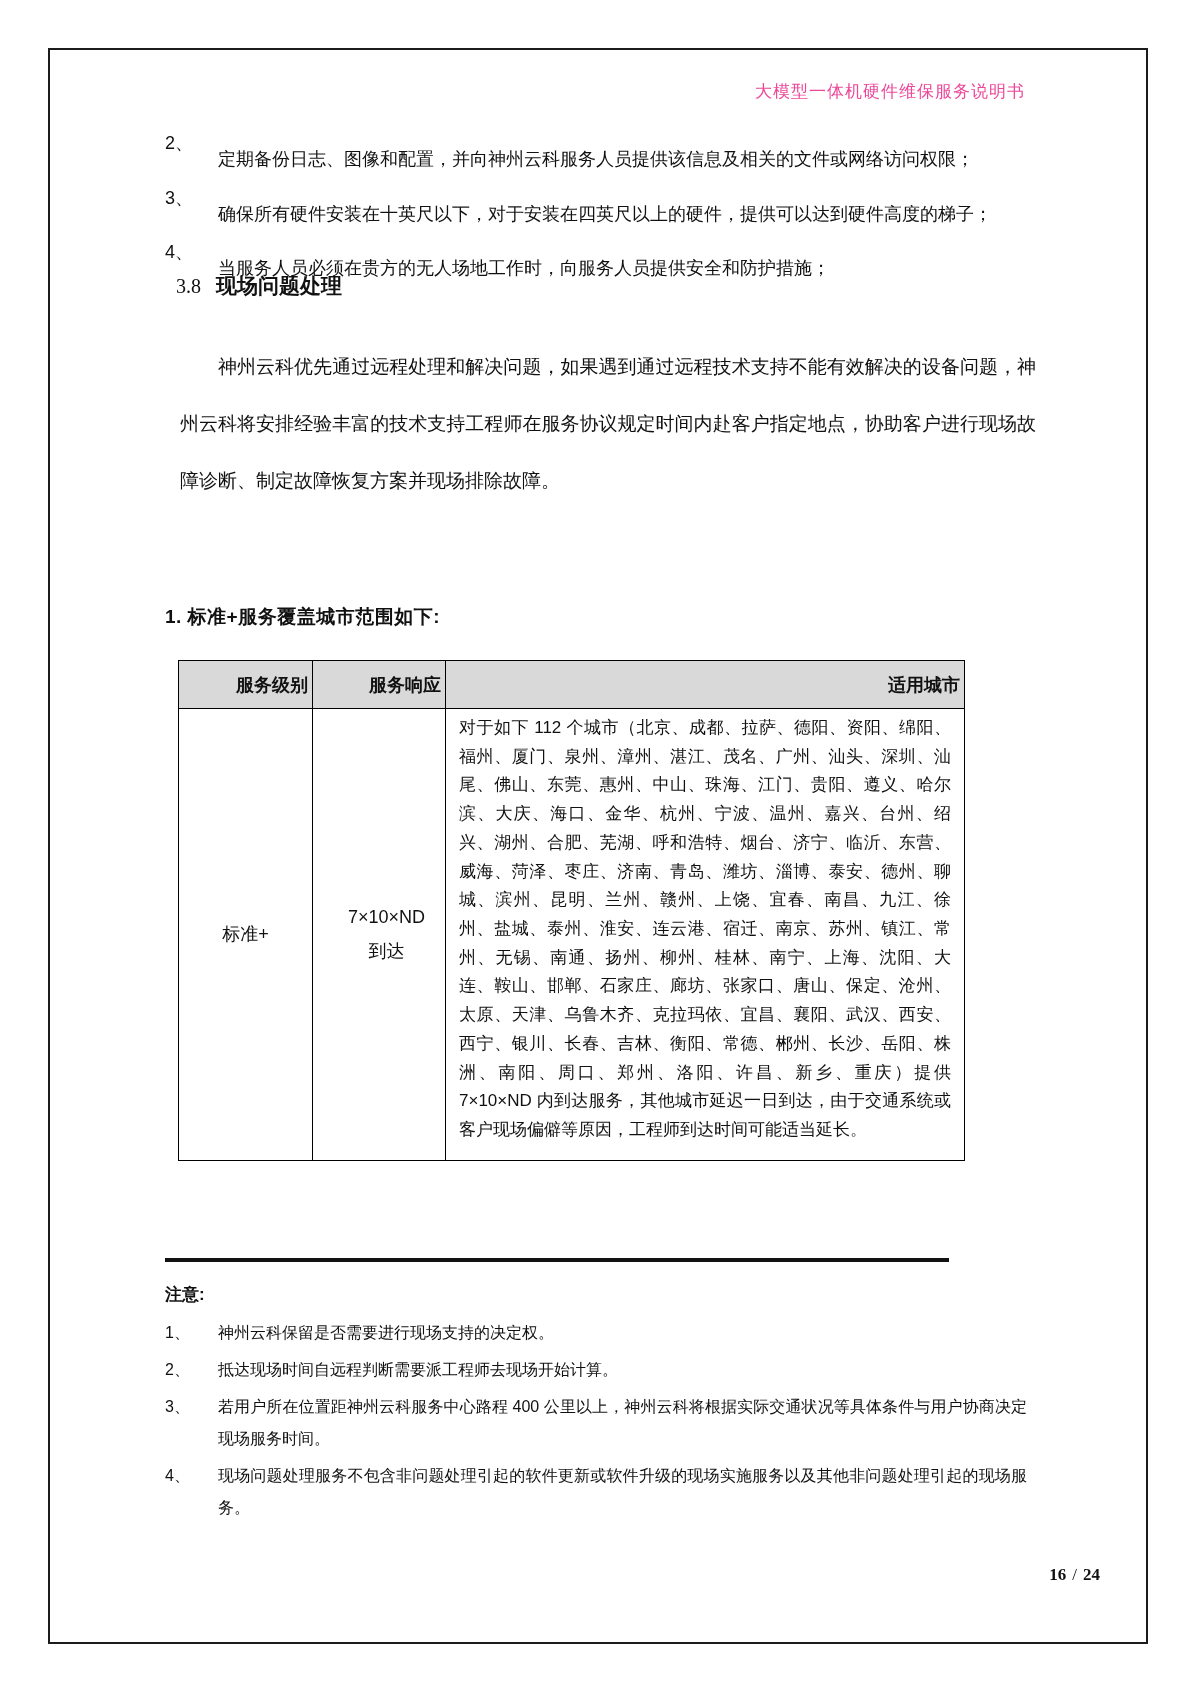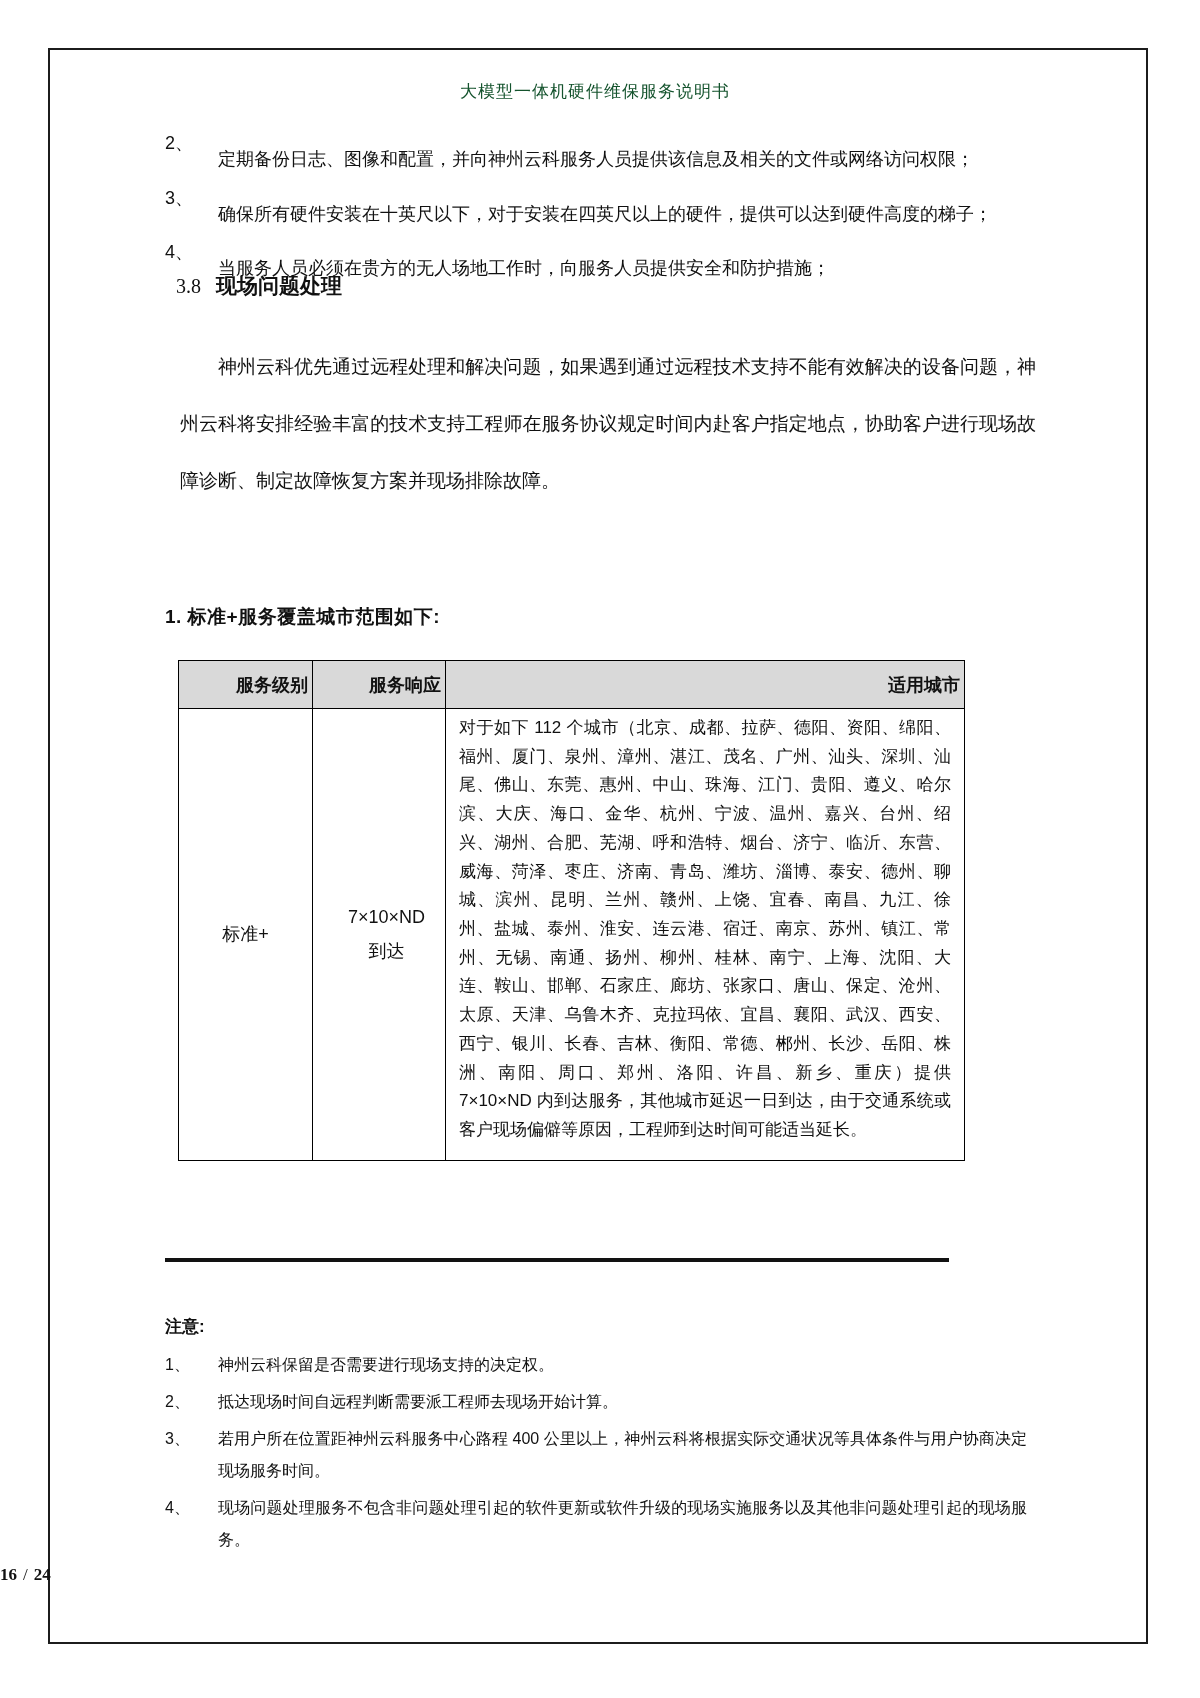--- a/index.html
+++ b/index.html
@@ -10,23 +10,23 @@
     font-family:"Liberation Sans","DejaVu Sans",sans-serif;
     color:#111;
   }
   .frame{
     position:absolute;left:48px;top:48px;width:1100px;height:1596px;
     border:2px solid #1c1c1c;
     box-sizing:border-box;
   }
   .doc-header{
     position:absolute;top:80px;left:165px;width:860px;
-    text-align:center;
+    text-align:right;
     font-family:"Liberation Serif","DejaVu Serif",serif;
-    font-size:17px;letter-spacing:1px;color:#14532d;
+    font-size:17px;letter-spacing:1px;color:#ec4899;
   }
   .intro-list{position:absolute;top:131px;left:165px;width:862px;}
   .intro-item{display:flex;margin-bottom:13px;font-size:18px;line-height:1.42;}
   .intro-item .num{flex:0 0 53px;}
   .intro-item .txt{flex:1;margin-top:16px;}
   .section-heading{position:absolute;top:272px;left:176px;}
   .sec-num{
     font-family:"Liberation Serif","DejaVu Serif",serif;
     font-size:20px;vertical-align:baseline;
   }
@@ -63,28 +63,28 @@
   .cell-cities{
     padding:5px 13px 15px 13px;
     font-size:17px;line-height:1.69;
     text-align:justify;vertical-align:top;
   }
   .resp-line{display:block;padding-left:15px;}
   .thick-rule{
     position:absolute;top:1258px;left:165px;width:784px;height:4px;
     background:#121212;
   }
-  .notes{position:absolute;top:1283px;left:165px;width:862px;margin-top:32px;}
+  .notes{position:absolute;top:1283px;left:165px;width:862px;}
   .notes-label{font-size:17px;font-weight:bold;margin-bottom:11px;}
   .note-item{display:flex;font-size:16px;line-height:2.0;margin-bottom:5px;}
   .note-item .num{flex:0 0 53px;}
   .note-item .txt{flex:1;text-align:justify;}
   .doc-footer{
     position:absolute;top:1565px;left:0;width:1100px;
-    text-align:left;
+    text-align:right;
     font-family:"Liberation Serif","DejaVu Serif",serif;
     font-size:17px;
   }
   .doc-footer .pg{font-weight:bold;}
   .doc-footer .sep{font-weight:normal;padding:0 6px;}
 </style>
 </head>
 <body>
 
 <div class="page">

